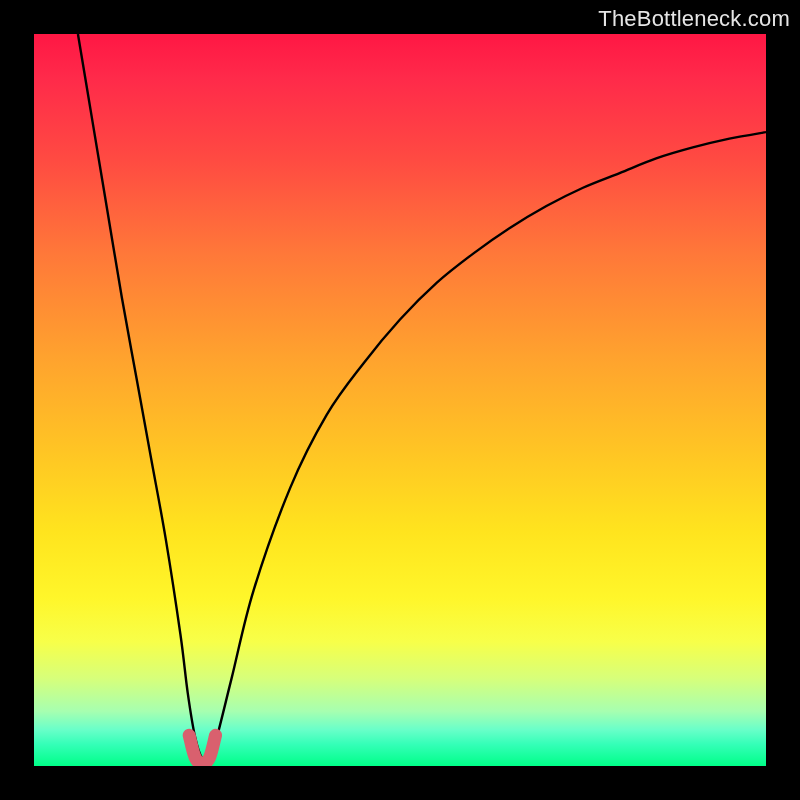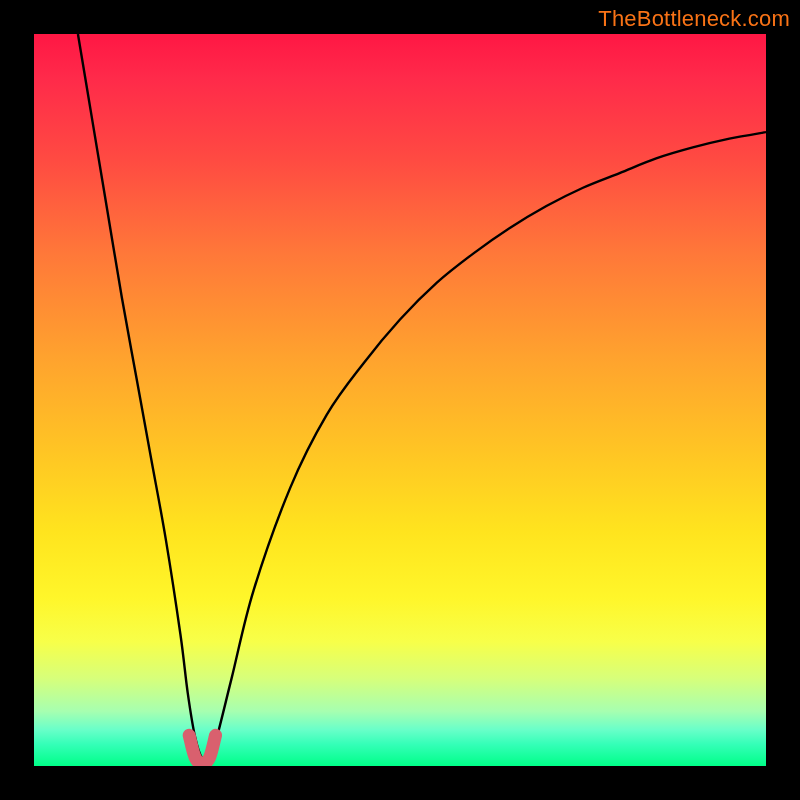--- a/index.html
+++ b/index.html
@@ -38,21 +38,21 @@
       #a7ffb0 92.5%,
       #6affc9 95%,
       #35ffb8 97%,
       #00ff88 100%
     );
   }
   .watermark {
     position: absolute;
     top: 6px;
     right: 10px;
-    color: #f97316;
+    color: #e5e5e5;
     font-size: 22px;
     letter-spacing: 0.2px;
     font-weight: 400;
     user-select: none;
   }
   svg.curve {
     position: absolute;
     left: 0; top: 0;
     width: 732px;
     height: 732px;

